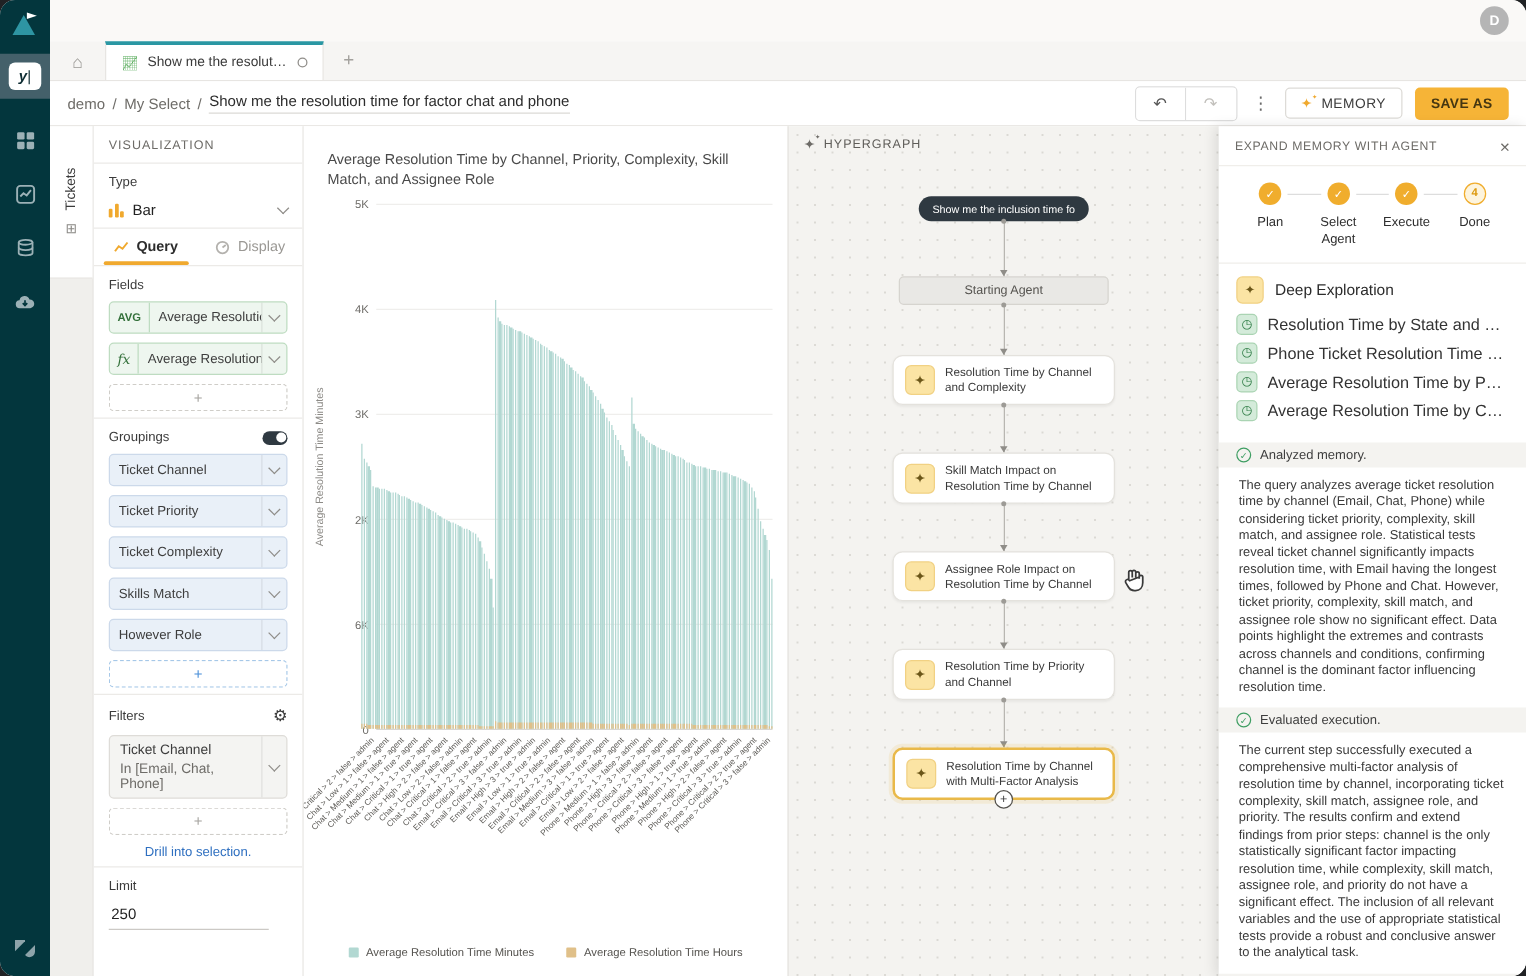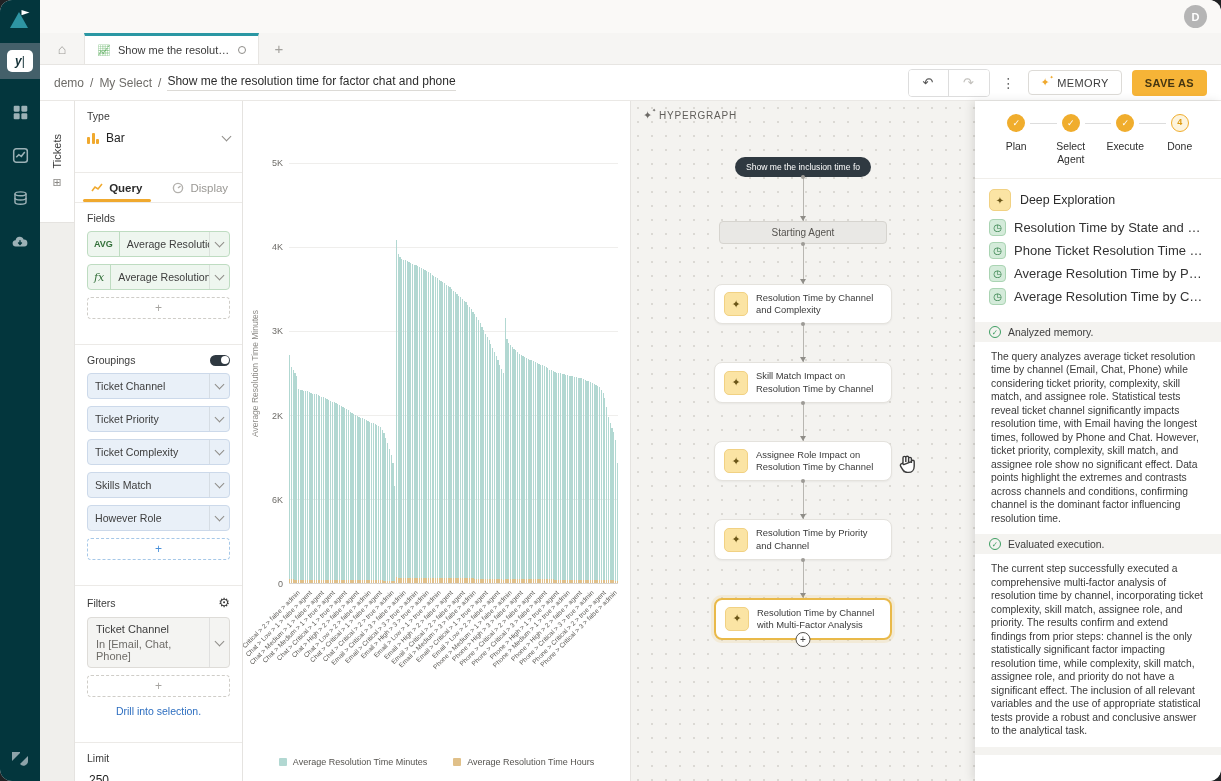--- a/index.html
+++ b/index.html
@@ -42,21 +42,21 @@
   .main { position:absolute; left:40px; right:0; top:101px; bottom:0; display:flex; }
 
   .rail { width:35px; background:#f0efec; border-right:1px solid #e5e3e0; flex:0 0 auto; }
   .rail-tab { width:100%; height:122px; background:#fff; border-bottom:1px solid #e5e3e0; display:flex; flex-direction:column; align-items:center; justify-content:center; gap:8px; }
   .rail-text { writing-mode:vertical-rl; transform:rotate(180deg); font-size:11px; color:#3a3a3a; }
   .rail-grid { font-size:11px; color:#8a8884; }
 
   
   .viz { width:168px; flex:0 0 auto; background:#fff; border-right:1px solid #e5e3e0; overflow:hidden; font-size:11px; }
   .viz-h { padding:10px 12px 8px; font-size:10px; letter-spacing:.8px; color:#6d6b67; border-bottom:1px solid #eceae7; }
-  .sec { padding:9px 12px 25px; border-bottom:1px solid #eceae7; }
+  .sec { padding:9px 12px 5px; border-bottom:1px solid #eceae7; }
   .sec-label { font-size:10.5px; color:#3b3b3b; margin-bottom:7px; }
   .sec-head { display:flex; align-items:center; justify-content:space-between; margin-bottom:7px; }
   .type-sel { display:flex; align-items:center; gap:7px; padding:2px 0; }
   .bar-glyph { display:flex; align-items:flex-end; gap:1.5px; height:11px; }
   .bar-glyph i { width:3px; background:#f0a92e; border-radius:1px; }
   .type-val { font-size:12px; color:#222; flex:1; }
   .chev { width:7px; height:7px; border-right:1.4px solid #8f8d89; border-bottom:1.4px solid #8f8d89; transform:rotate(45deg); margin-top:-3px; flex:0 0 auto; }
   .qd-tabs { display:flex; border-bottom:1px solid #eceae7; }
   .qd-tab { flex:1; display:flex; align-items:center; justify-content:center; gap:6px; padding:9px 0 8px; font-size:11.5px; color:#9a9894; position:relative; }
   .qd-tab.active { color:#2c2c2c; font-weight:bold; }
@@ -77,21 +77,21 @@
   .toggle { width:20px; height:11px; border-radius:6px; background:#2f3941; position:relative; }
   .toggle::after { content:""; position:absolute; right:1.5px; top:1.5px; width:8px; height:8px; border-radius:50%; background:#fff; }
   .gear { font-size:13px; color:#3b3b3b; }
   .drill { text-align:center; color:#2e6fc0; font-size:10.5px; margin-top:8px; cursor:pointer; }
   .limit-val { margin-top:9px; font-size:12px; color:#222; border-bottom:1px solid #ccc9c5; padding:0 2px 5px; width:128px; }
 
   
   .chartp { flex:0 0 387px; position:relative; background:#fff; overflow:hidden; }
   .chart-title { position:absolute; left:19px; top:20px; width:330px; font-size:11.5px; line-height:1.35; color:#4a4a4a; }
   .plot { position:absolute; left:46px; right:12px; top:62px; height:420px; }
-  .gridline { position:absolute; left:0; right:0; height:1px; background:#efeeec; }
+  .gridline { position:absolute; left:12px; right:0; height:1px; background:#efeeec; }
   .gridline.zero { background:#d8d6d2; }
   .ytick { position:absolute; right:calc(100% + 6px); transform:translateY(-50%); font-size:9px; color:#6e6c68; white-space:nowrap; }
   .yaxis-title { position:absolute; left:6px; top:62px; height:420px; width:12px; display:flex; align-items:center; justify-content:center; }
   .yaxis-title span { writing-mode:vertical-rl; transform:rotate(180deg); font-size:8.5px; color:#8d8b87; white-space:nowrap; }
   .bars { position:absolute; left:0; right:0; bottom:0; top:0; display:flex; align-items:flex-end; }
   .bar { flex:1 0 0; margin-right:0.6px; background:#b2d8d2; position:relative; }
   .bar .hrs { position:absolute; bottom:0; left:0; right:0; height:1.667%; background:#e0c089; }
   .xlabels { position:absolute; left:46px; right:12px; top:482px; height:132px; }
   .xlab { position:absolute; top:6px; font-size:6.6px; color:#5d5b57; white-space:nowrap; transform:translateX(-100%) rotate(-45deg); transform-origin:right top; }
   .xcaption { position:absolute; left:0; right:0; top:636px; text-align:center; font-size:9px; color:#6e6c68; }
@@ -232,20 +232,21 @@
   <div class="main">
 
     <div class="rail">
       <div class="rail-tab">
         <span class="rail-text">Tickets</span>
         <span class="rail-grid">⊞</span>
       </div>
     </div>
 
     <div class="viz">
+      <div class="viz-h">VISUALIZATION</div>
 
       <div class="sec">
         <div class="sec-label">Type</div>
         <div class="type-sel">
           <span class="bar-glyph">
               <i style="height:7px"></i>
               <i style="height:11px"></i>
               <i style="height:5px"></i>
             </span>
           <span class="type-val">Bar</span>
@@ -348,20 +349,21 @@
         <div class="drill">Drill into selection.</div>
       </div>
 
       <div class="sec" style="border-bottom:none">
         <div class="sec-label">Limit</div>
         <div class="limit-val">250</div>
       </div>
     </div>
 
     <div class="chartp">
+      <div class="chart-title">Average Resolution Time by Channel, Priority, Complexity, Skill Match, and Assignee Role</div>
       <div class="yaxis-title">
           <span>Average Resolution Time Minutes</span>
         </div>
       <div class="plot">
         <div id="grid">
             <div class="gridline" style="top: 0%;">
               <span class="ytick" style="top: 0%;">5K</span>
             </div>
             <div class="gridline" style="top: 20%;">
               <span class="ytick" style="top: 20%;">4K</span>
@@ -1014,20 +1016,24 @@
           <div class="hg-conn" style="height: 38px;"></div>
           <div class="hg-node hl">
             <span class="hg-node-icon">✦</span>
             <span class="hg-node-label">Resolution Time by Channel with Multi-Factor Analysis</span>
             <span class="hg-plus">+</span>
           </div>
         </div>
     </div>
 
     <div class="agent">
+      <div class="ag-head">
+        <span class="t">EXPAND MEMORY WITH AGENT</span>
+        <span class="ag-close">×</span>
+      </div>
       <div class="steps" id="steps">
           <div class="step">
             <div class="step-ic">✓</div>
             <div class="step-lb">Plan</div>
           </div>
           <div class="step">
             <div class="step-ic">✓</div>
             <div class="step-lb">Select Agent</div>
           </div>
           <div class="step">

